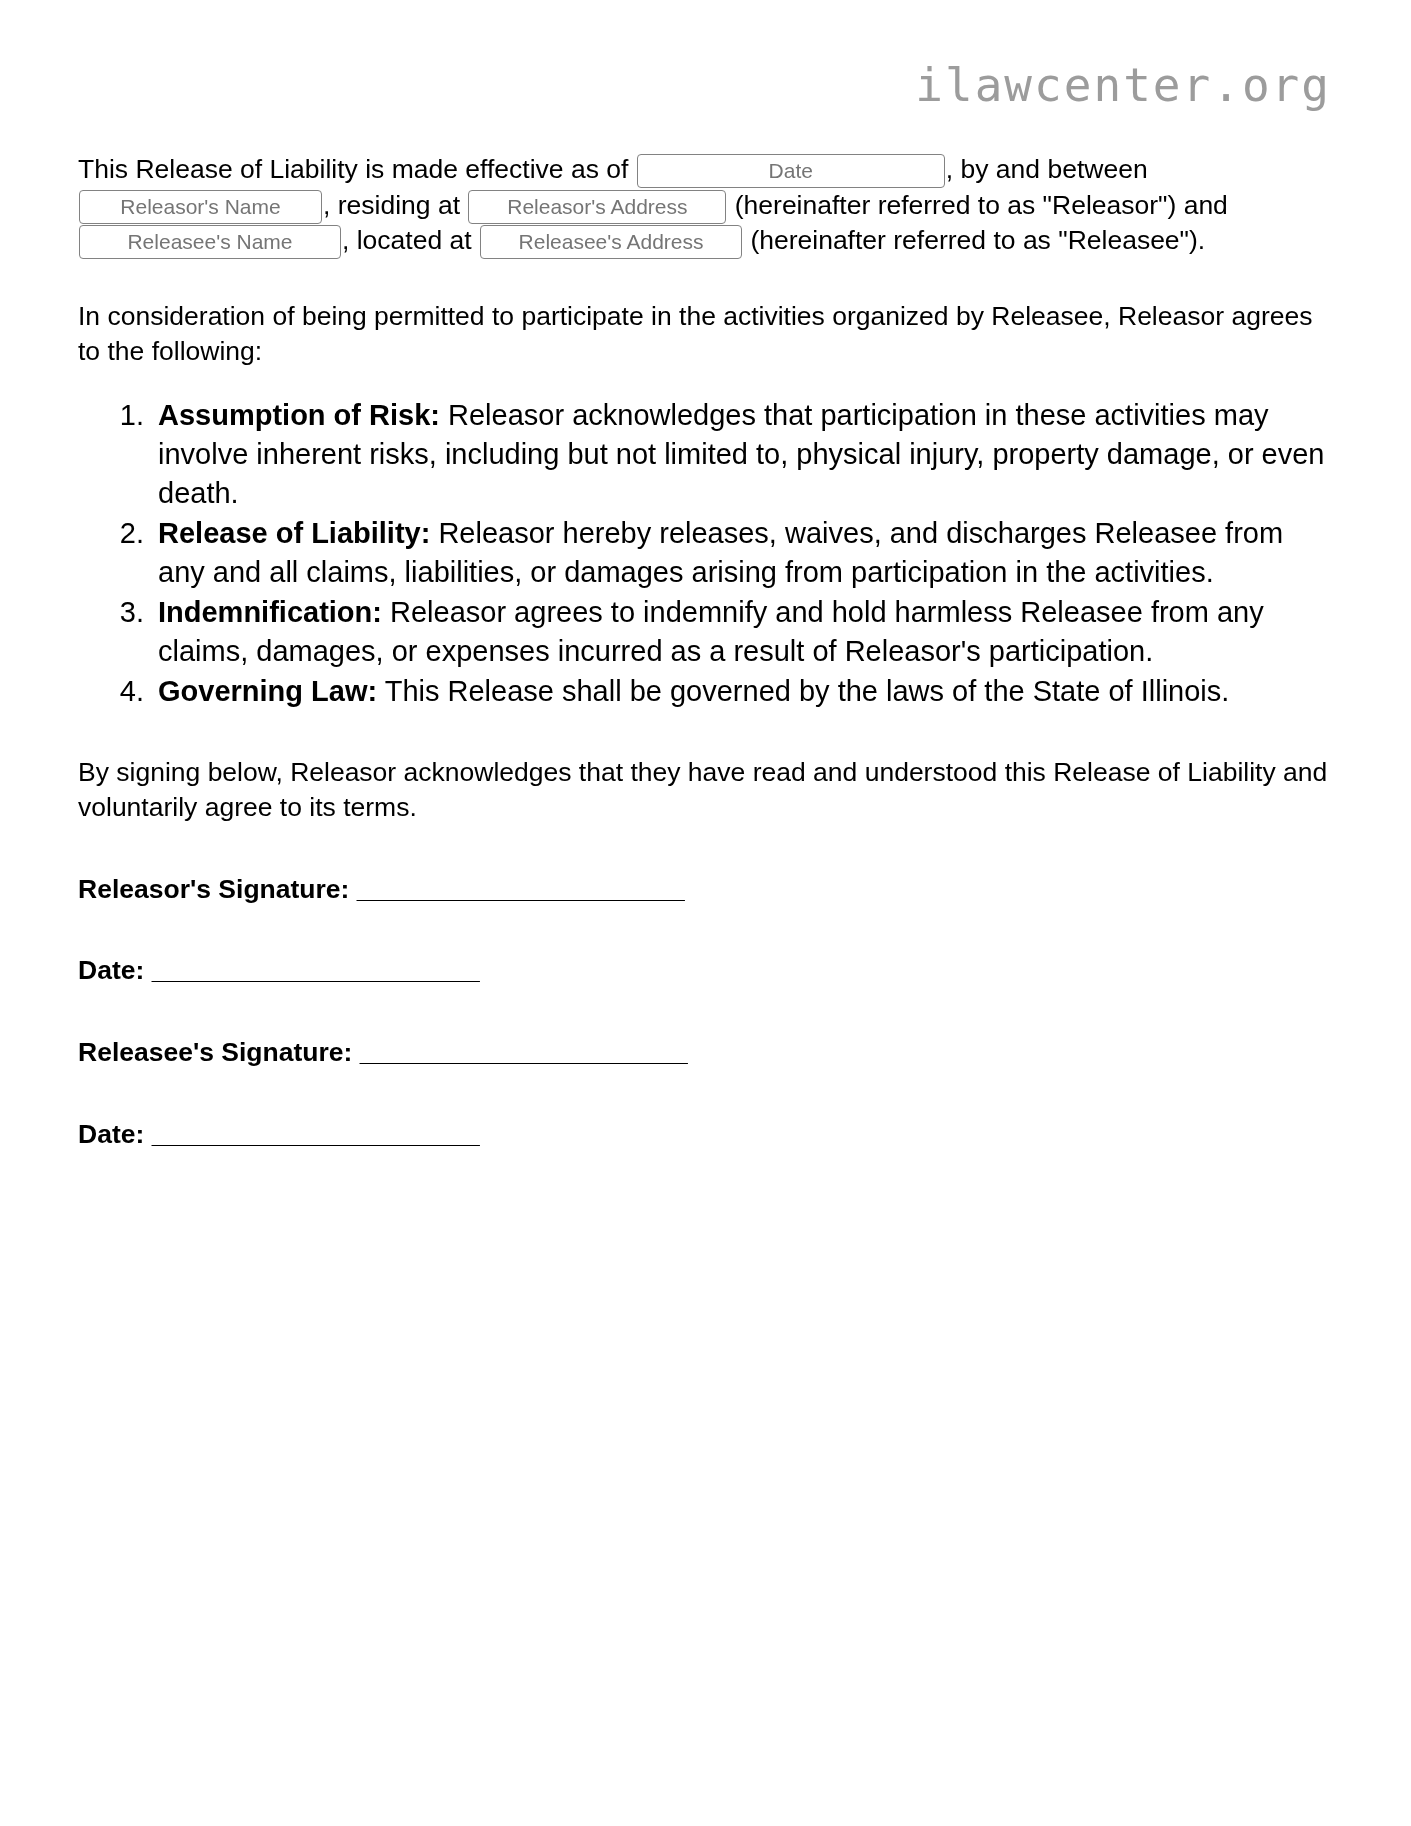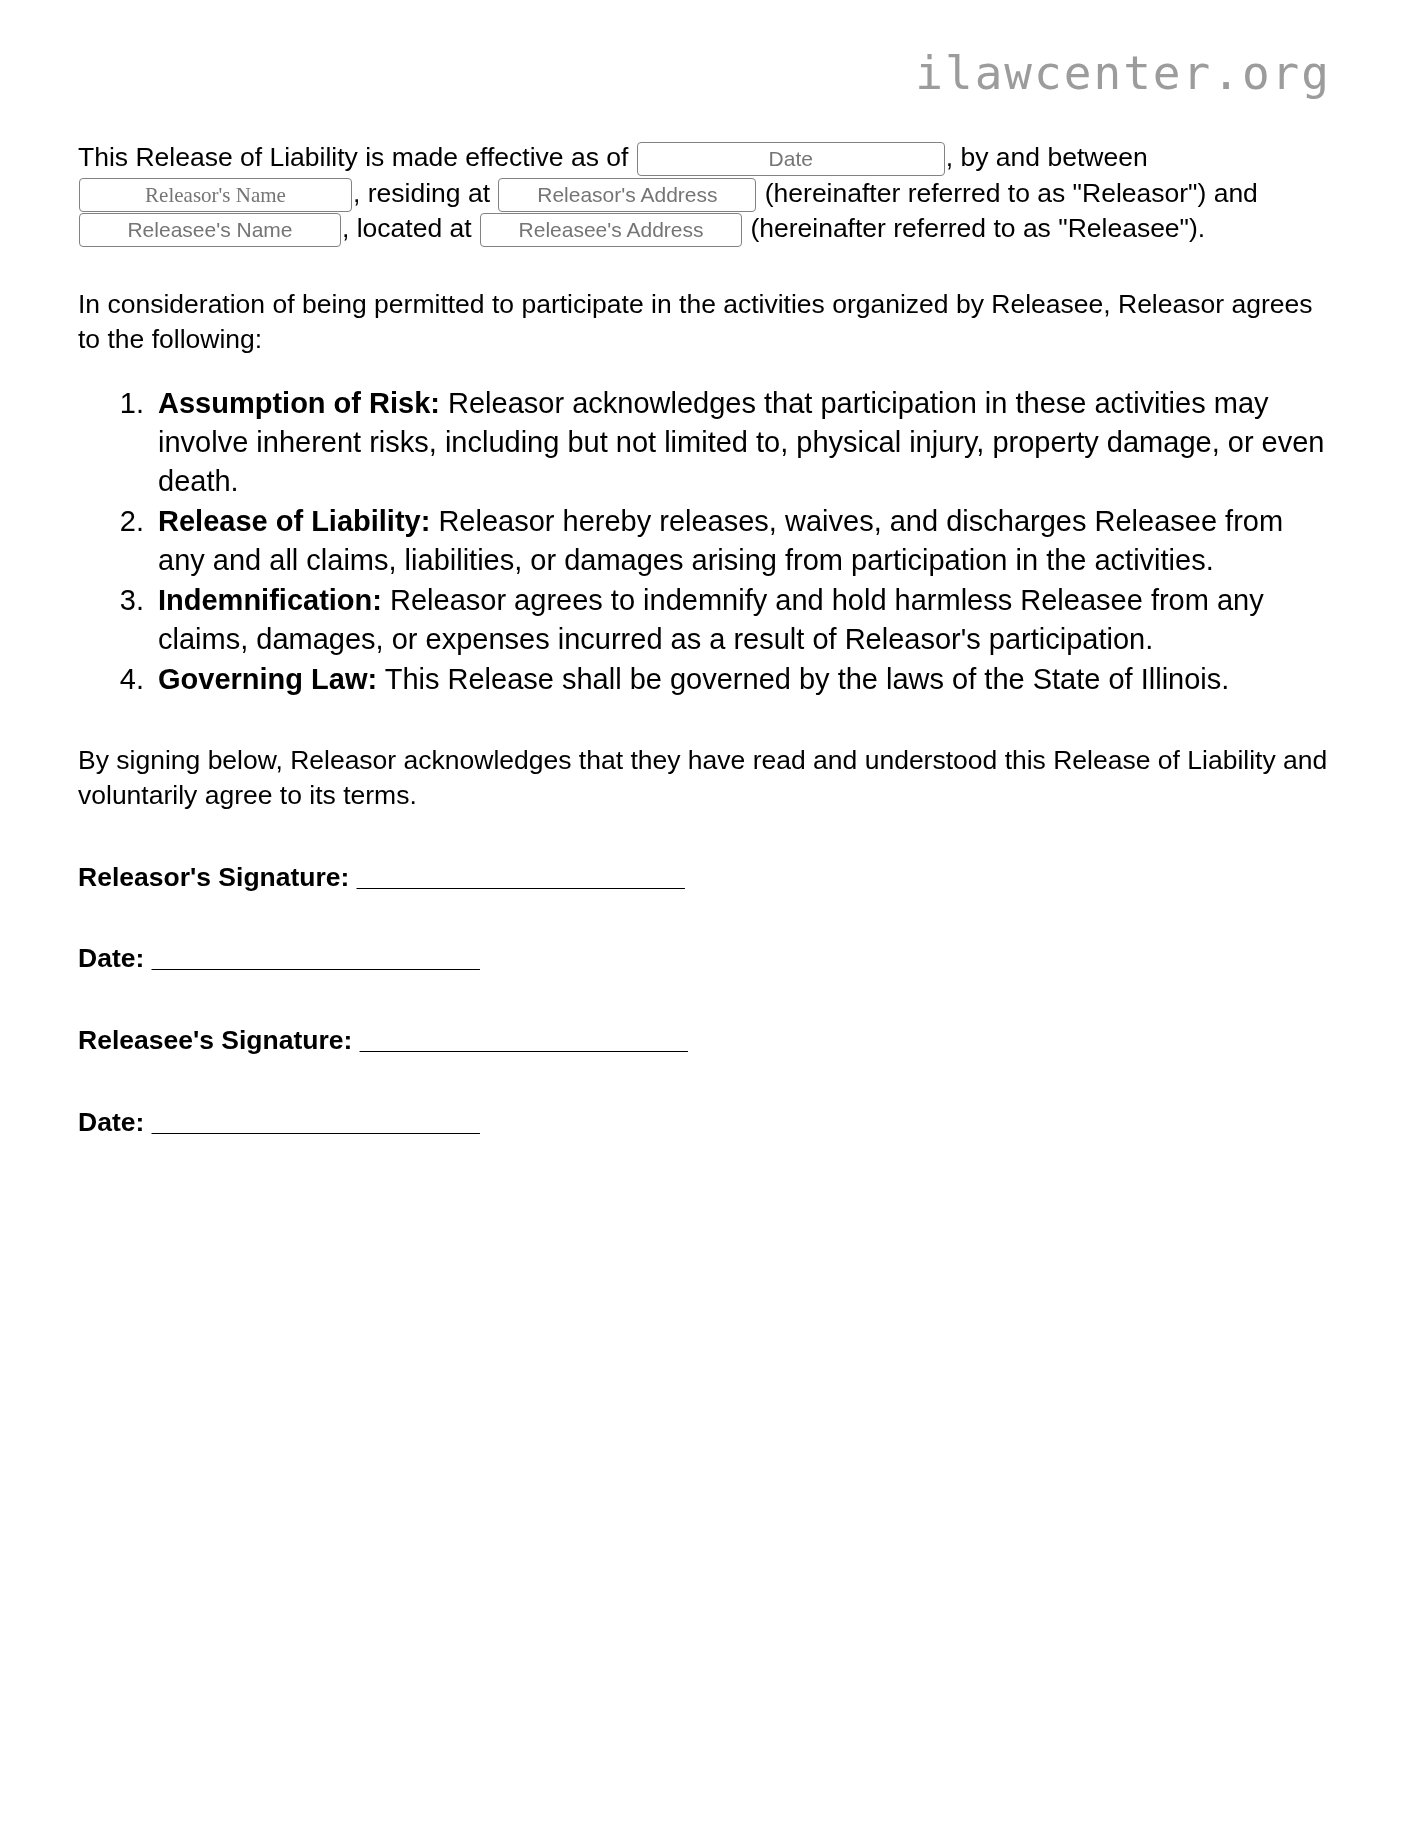--- a/index.html
+++ b/index.html
@@ -13,21 +13,21 @@
     font-family: "Liberation Sans", sans-serif;
     color: #000000;
     overflow: hidden;
   }
   .page {
     position: relative;
     width: 1411px;
     height: 1826px;
     background: #ffffff;
     box-sizing: border-box;
-    padding: 0 78px;
+    padding: 12px 78px;
   }
 
   
   .watermark-row {
     height: 96px;
     display: flex;
     align-items: flex-end;
     justify-content: flex-end;
     padding-right: 2px;
   }
@@ -79,21 +79,21 @@
     line-height: 30px;
     height: 34px;
     padding: 0 6px;
     margin: 0 1px -7px 1px;
     outline: none;
     white-space: nowrap;
     overflow: hidden;
     text-align: center;
   }
   .field.f-date      { width: 308px; }
-  .field.f-relr-name { width: 273px; font-family: Liberation Serif, serif; }
+  .field.f-relr-name { width: 243px; }
   .field.f-relr-addr { width: 258px; }
   .field.f-rele-name { width: 262px; }
   .field.f-rele-addr { width: 262px; }
 
   
   ol.terms {
     font-size: 29px;
     line-height: 1.345;
     margin: 26px 0 0 0;
     padding-left: 74px;

